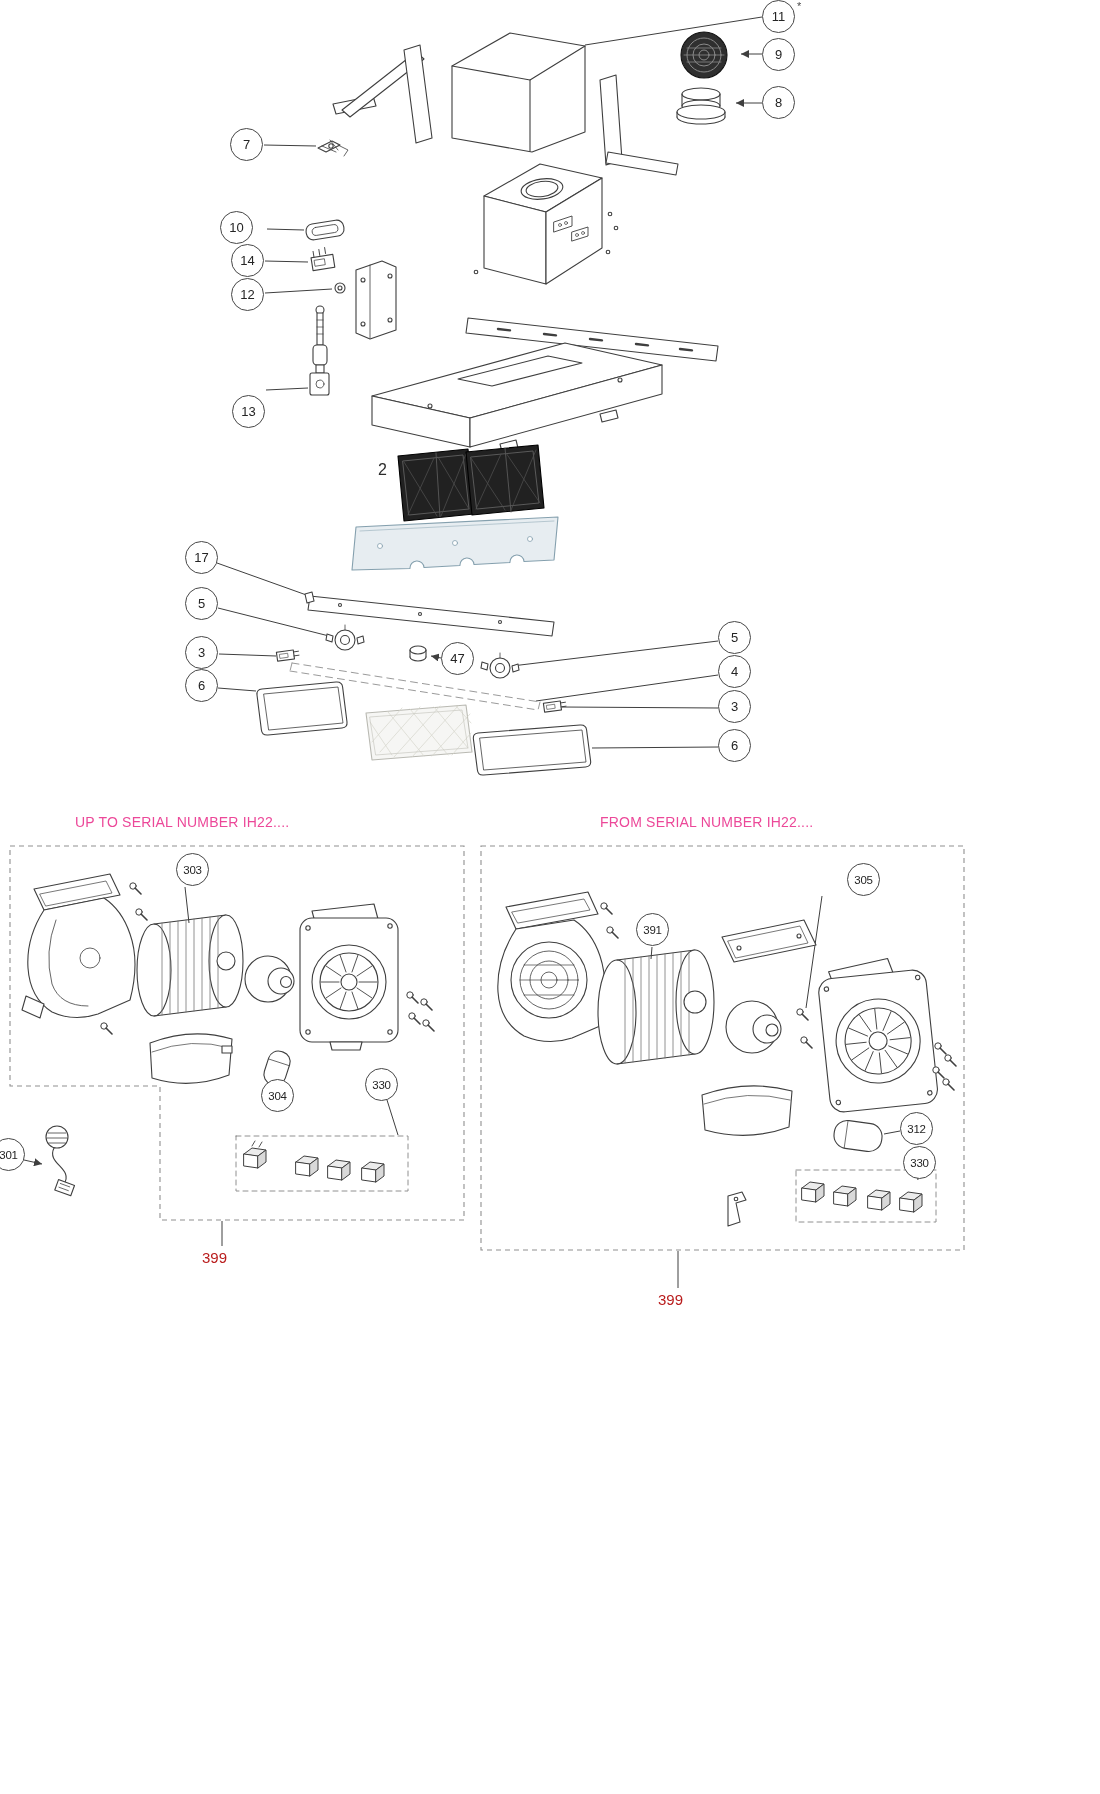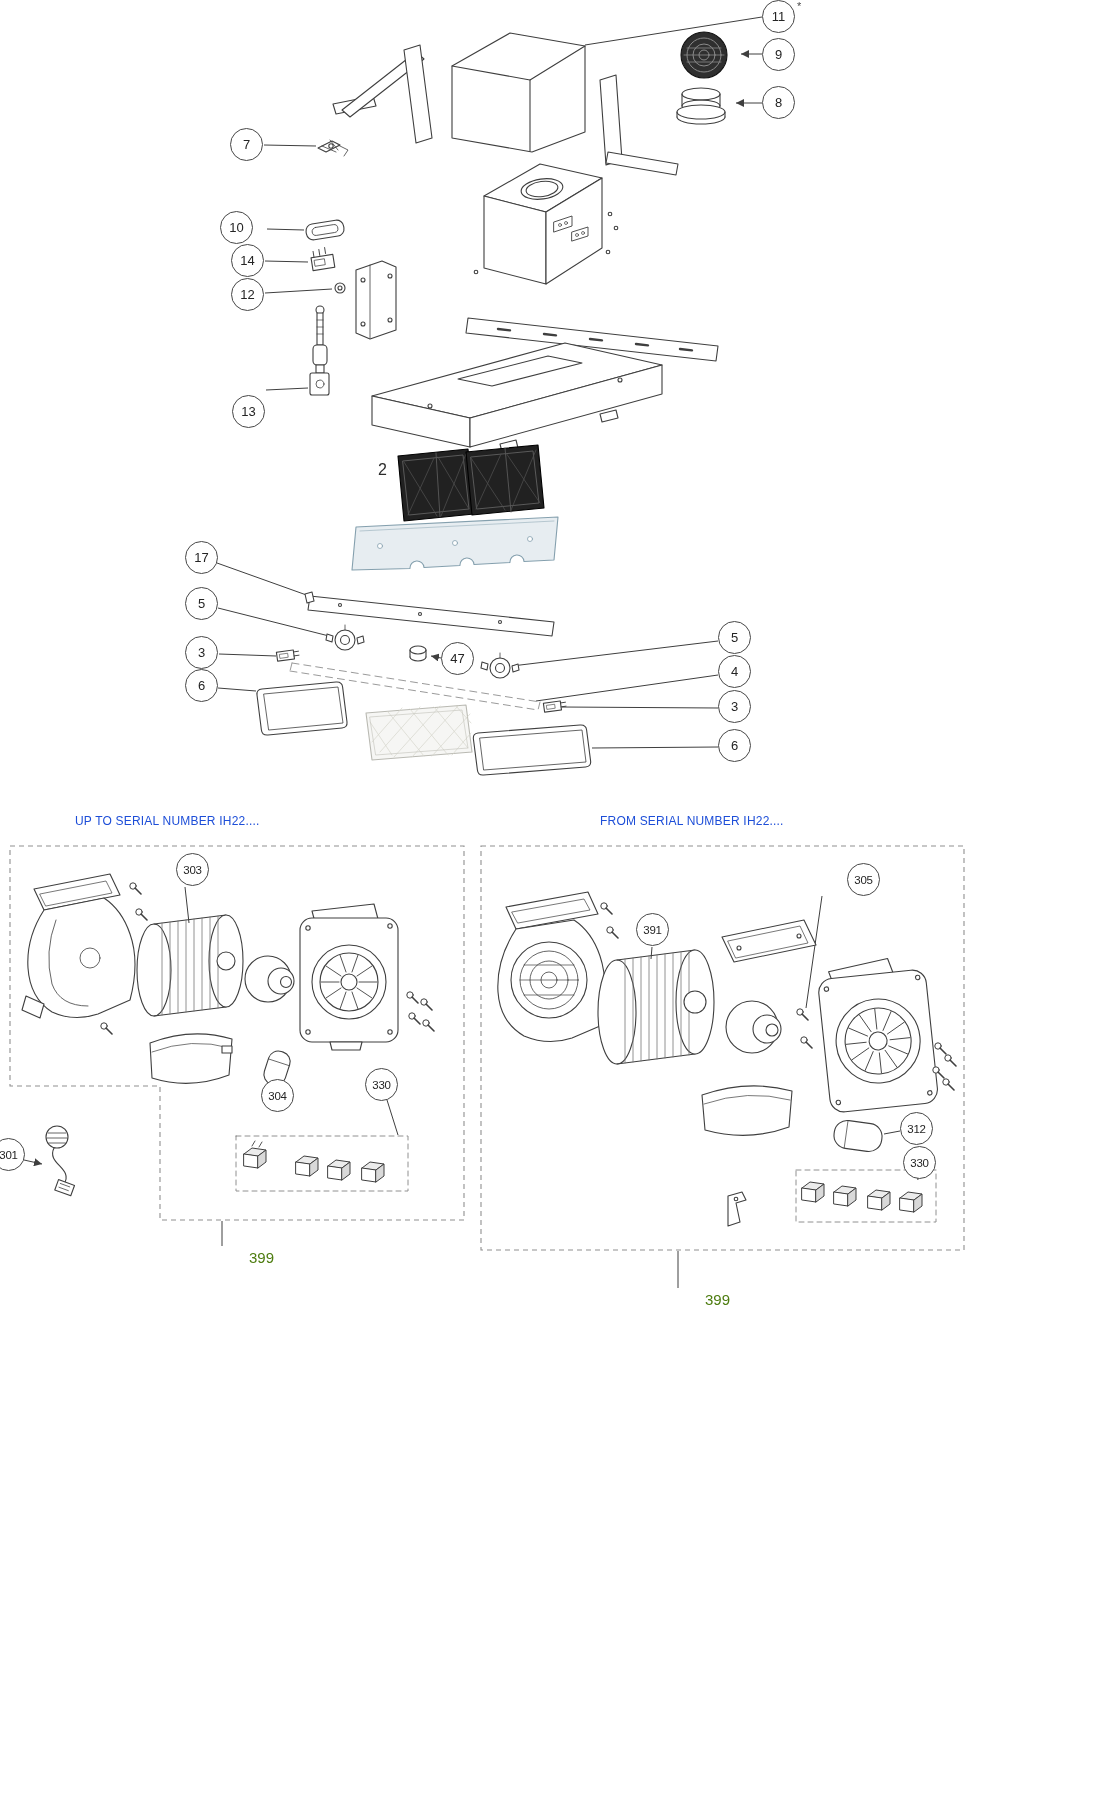--- a/index.html
+++ b/index.html
@@ -7,23 +7,23 @@
   body { font-family:"Liberation Sans", sans-serif; }
   .canvas { position:relative; width:1100px; height:1794px; background:#fff; overflow:hidden; }
   .art { position:absolute; left:0; top:0; }
   .balloon {
     position:absolute; width:33px; height:33px;
     border:1.3px solid #474747; border-radius:50%; background:#fff;
     display:flex; align-items:center; justify-content:center;
     font-size:13px; color:#242424; z-index:2;
   }
   .balloon.b3 { font-size:11.5px; letter-spacing:-0.2px; }
-  .hdr { position:absolute; font-size:12px; color:#1d4ed8; letter-spacing:0.2px; white-space:nowrap; z-index:2; }
+  .hdr { position:absolute; font-size:14px; color:#ec4899; letter-spacing:0.2px; white-space:nowrap; z-index:2; }
   .plain { position:absolute; font-size:16px; color:#2b2b2b; z-index:2; }
-  .ref { position:absolute; font-size:15px; color:#4d7c0f; width:40px; text-align:right; z-index:2;margin-left:32px; }
+  .ref { position:absolute; font-size:15px; color:#b91c1c; width:40px; text-align:left; z-index:2; }
   .note { position:absolute; font-size:11px; color:#4a4a4a; z-index:2; }
 </style>
 </head>
 <body>
 
 <div class="canvas">
 
 <svg class="art" width="1100" height="1794" viewBox="0 0 1100 1794" xmlns="http://www.w3.org/2000/svg" xmlns:xlink="http://www.w3.org/1999/xlink">
   <defs>
     <marker id="arr" markerWidth="9" markerHeight="8" refX="8" refY="4" orient="auto">

